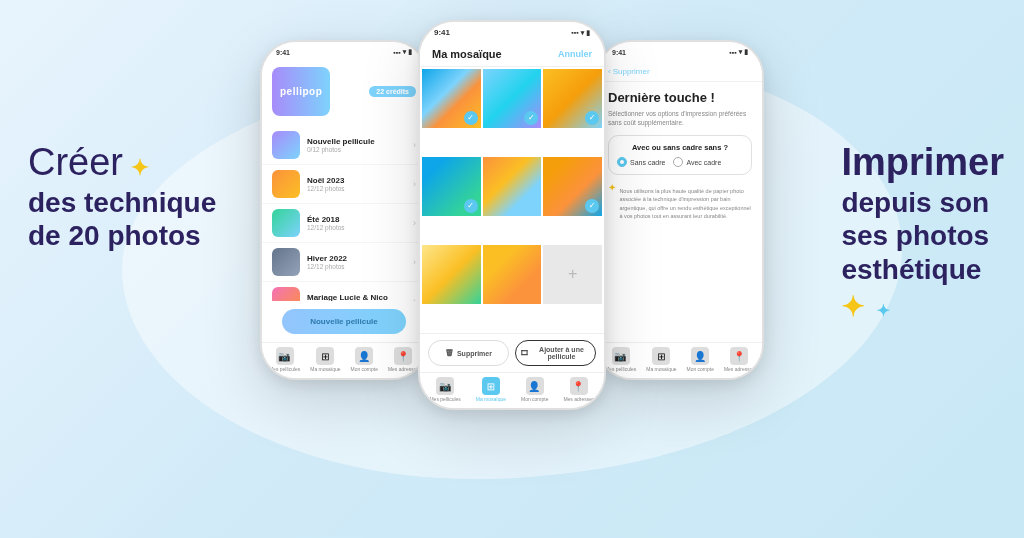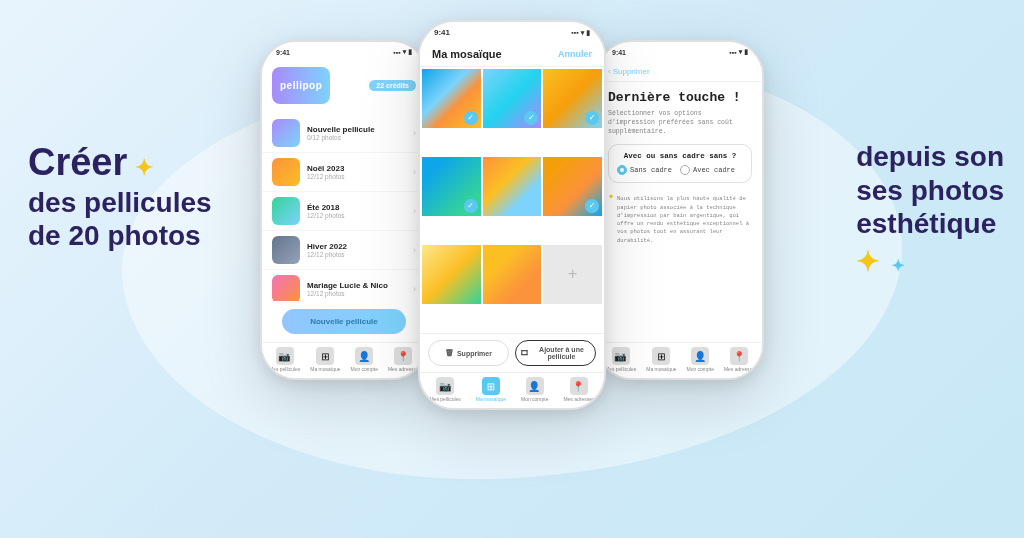--- a/index.html
+++ b/index.html
@@ -31,21 +31,21 @@
       left: 28px;
       top: 140px;
       z-index: 10;
       font-weight: 900;
       font-size: 28px;
       color: #2d2260;
       line-height: 1.2;
     }
     .left-text .creer {
       font-size: 38px;
-      font-weight: 700;
+      font-weight: 400;
       color: #2d2260;
     }
     .left-text .star {
       display: inline-block;
       font-size: 22px;
     }
     .star-yellow { color: #f5c518; }
     .star-blue { color: #5bc8ef; }
 
     
@@ -180,21 +180,21 @@
     .pellipop-header {
       background: #fff;
       padding: 8px 10px 6px 10px;
       display: flex;
       align-items: center;
       justify-content: space-between;
     }
     .pellipop-logo {
       background: linear-gradient(90deg, #a78bfa, #7dd3fc);
       border-radius: 8px;
-      padding: 13px 8px;
+      padding: 19px 8px;
       font-size: 10px;
       font-weight: 900;
       color: white;
       letter-spacing: 0.5px;
     }
     .credits-badge {
       background: #7dd3fc;
       border-radius: 10px;
       padding: 2px 7px;
       font-size: 7px;
@@ -337,21 +337,20 @@
       color: #7dd3fc;
       display: flex;
       align-items: center;
       gap: 2px;
     }
 
     .commander-content {
       flex: 1;
       padding: 8px 10px;
       overflow: hidden;
-      font-family: Liberation Mono, monospace;
     }
     .derniere-touche {
       font-size: 13px;
       font-weight: 800;
       color: #222;
       margin-bottom: 4px;
     }
     .subtitle-text {
       font-size: 6.5px;
       color: #888;
@@ -428,25 +427,28 @@
 </head>
 <body>
 
 <div class="bg-blob"></div>
 
 <div class="left-text">
   <div>
     <span class="creer">Créer</span>
     <span class="star star-yellow">✦</span>
   </div>
-  <div>des pellicules</div>
+  <div>des technique</div>
   <div>de 20 photos</div>
 </div>
 
 <div class="right-text">
+  <div>
+    <span class="imprimer">Imprimer</span>
+  </div>
   <div>depuis son</div>
   <div>ses photos</div>
   <div>esthétique</div>
   <div style="margin-top:4px;">
     <span class="star star-yellow">✦</span>
     <span class="star star-blue" style="font-size:16px;margin-left:4px;">✦</span>
   </div>
 </div>
 
 <div class="phones-container">

